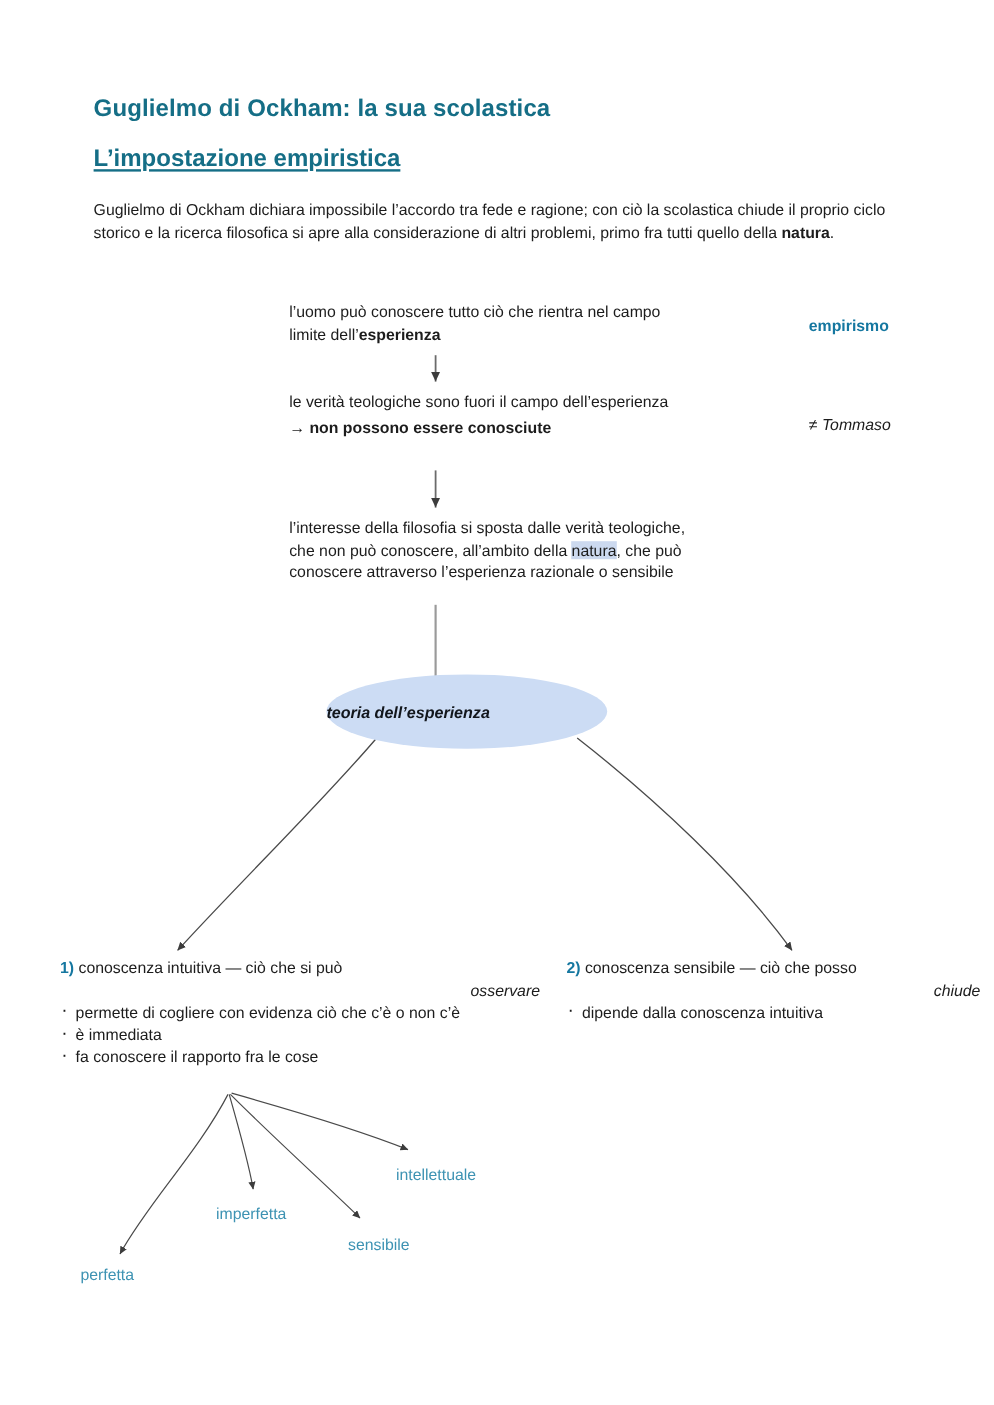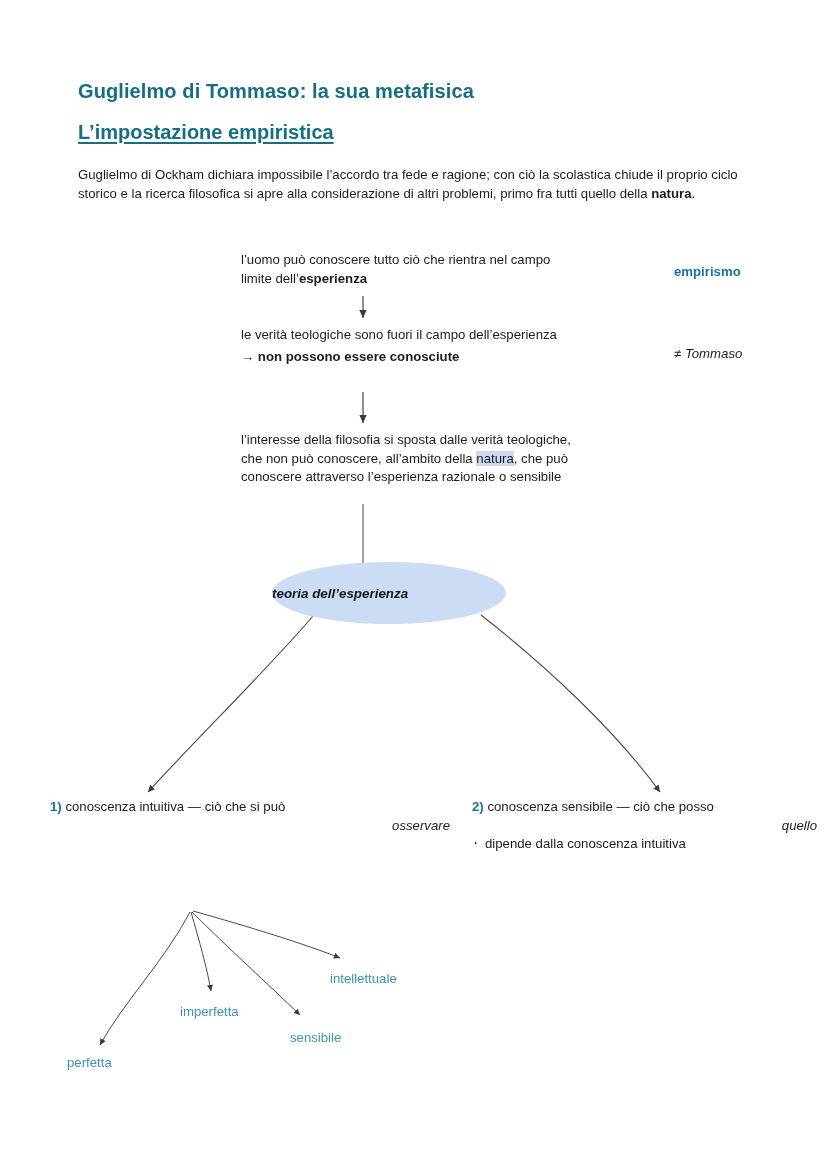--- a/index.html
+++ b/index.html
@@ -192,44 +192,49 @@
     <path d="M 313 616 C 265 672 200 735 148 792" fill="none" stroke="#4a4a4a" stroke-width="1.1" marker-end="url(#arrow)"></path>
 
     <path d="M 481 615 C 545 665 615 730 660 792" fill="none" stroke="#4a4a4a" stroke-width="1.1" marker-end="url(#arrow)"></path>
 
     <path d="M 190 912 C 165 960 123 1003 100 1045" fill="none" stroke="#4a4a4a" stroke-width="1" marker-end="url(#arrow)"></path>
     <path d="M 191 912 C 199 940 207 968 211 991" fill="none" stroke="#4a4a4a" stroke-width="1" marker-end="url(#arrow)"></path>
     <path d="M 192 912 C 228 948 269 985 300 1015" fill="none" stroke="#4a4a4a" stroke-width="1" marker-end="url(#arrow)"></path>
     <path d="M 193 911 C 250 927 305 944 340 958" fill="none" stroke="#4a4a4a" stroke-width="1" marker-end="url(#arrow)"></path>
   </svg>
 
-  <div class="doc-title">Guglielmo di Tommaso: la sua metafisica</div>
+  <div class="doc-title">Guglielmo di Ockham: la sua scolastica</div>
   <div class="doc-subtitle">L’impostazione empiristica</div>
 
   <div class="intro"><span>Guglielmo di Ockham dichiara impossibile l’accordo tra fede e ragione; con ciò la scolastica chiude il proprio ciclo storico e la ricerca filosofica si apre alla considerazione di altri problemi, primo fra tutti quello della </span><b>natura</b><span>.</span></div>
 
   <div class="block" id="block1"><span>l’uomo può conoscere tutto ciò che rientra nel campo limite dell’</span><b>esperienza</b></div>
 
   <div class="block" id="block2"><span>le verità teologiche sono fuori il campo dell’esperienza</span><span class="conseq">→ non possono essere conosciute</span></div>
 
   <div class="block" id="block3"><span>l’interesse della filosofia si sposta dalle verità teologiche, che non può conoscere, all’ambito della </span><span class="hl">natura</span><span>, che può conoscere attraverso l’esperienza razionale o sensibile</span></div>
 
   <div class="side-note" id="note-empirismo">empirismo</div>
   <div class="side-note" id="note-tommaso">≠ Tommaso</div>
 
   <div id="ellipse">
     <span id="ellipse-label">teoria dell’esperienza</span>
   </div>
 
   <div class="branch" id="branch-left">
     <div><span class="branch-num">1)</span><span> conoscenza intuitiva — ciò che si può</span><span class="branch-verb">osservare</span></div>
+    <ul>
+      <li>permette di cogliere con evidenza ciò che c’è o non c’è</li>
+      <li>è immediata</li>
+      <li>fa conoscere il rapporto fra le cose</li>
+    </ul>
   </div>
 
   <div class="branch" id="branch-right">
-    <div><span class="branch-num">2)</span><span> conoscenza sensibile — ciò che posso</span><span class="branch-verb">quello</span></div>
+    <div><span class="branch-num">2)</span><span> conoscenza sensibile — ciò che posso</span><span class="branch-verb">chiude</span></div>
     <ul>
       <li>dipende dalla conoscenza intuitiva</li>
     </ul>
   </div>
 
   <div class="sub-label" id="lbl-perfetta">perfetta</div>
   <div class="sub-label" id="lbl-imperfetta">imperfetta</div>
   <div class="sub-label" id="lbl-sensibile">sensibile</div>
   <div class="sub-label" id="lbl-intellettuale">intellettuale</div>
 

